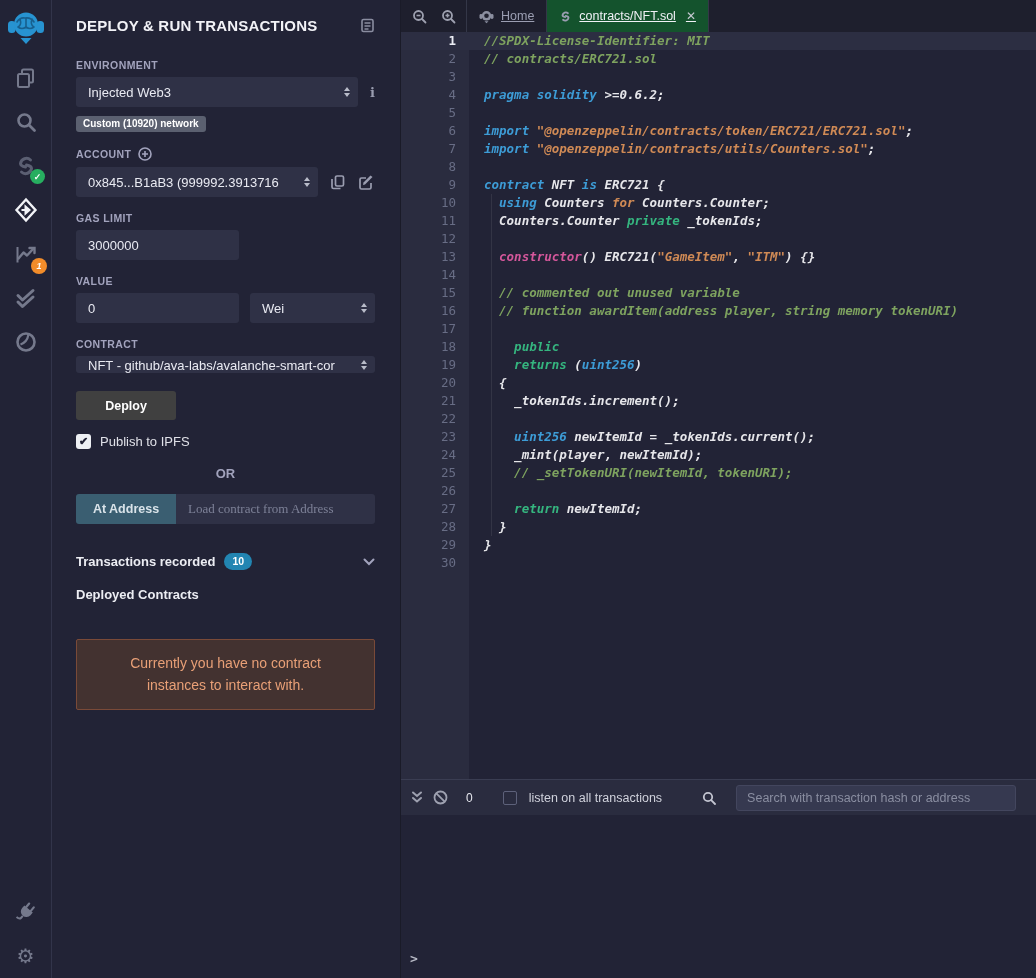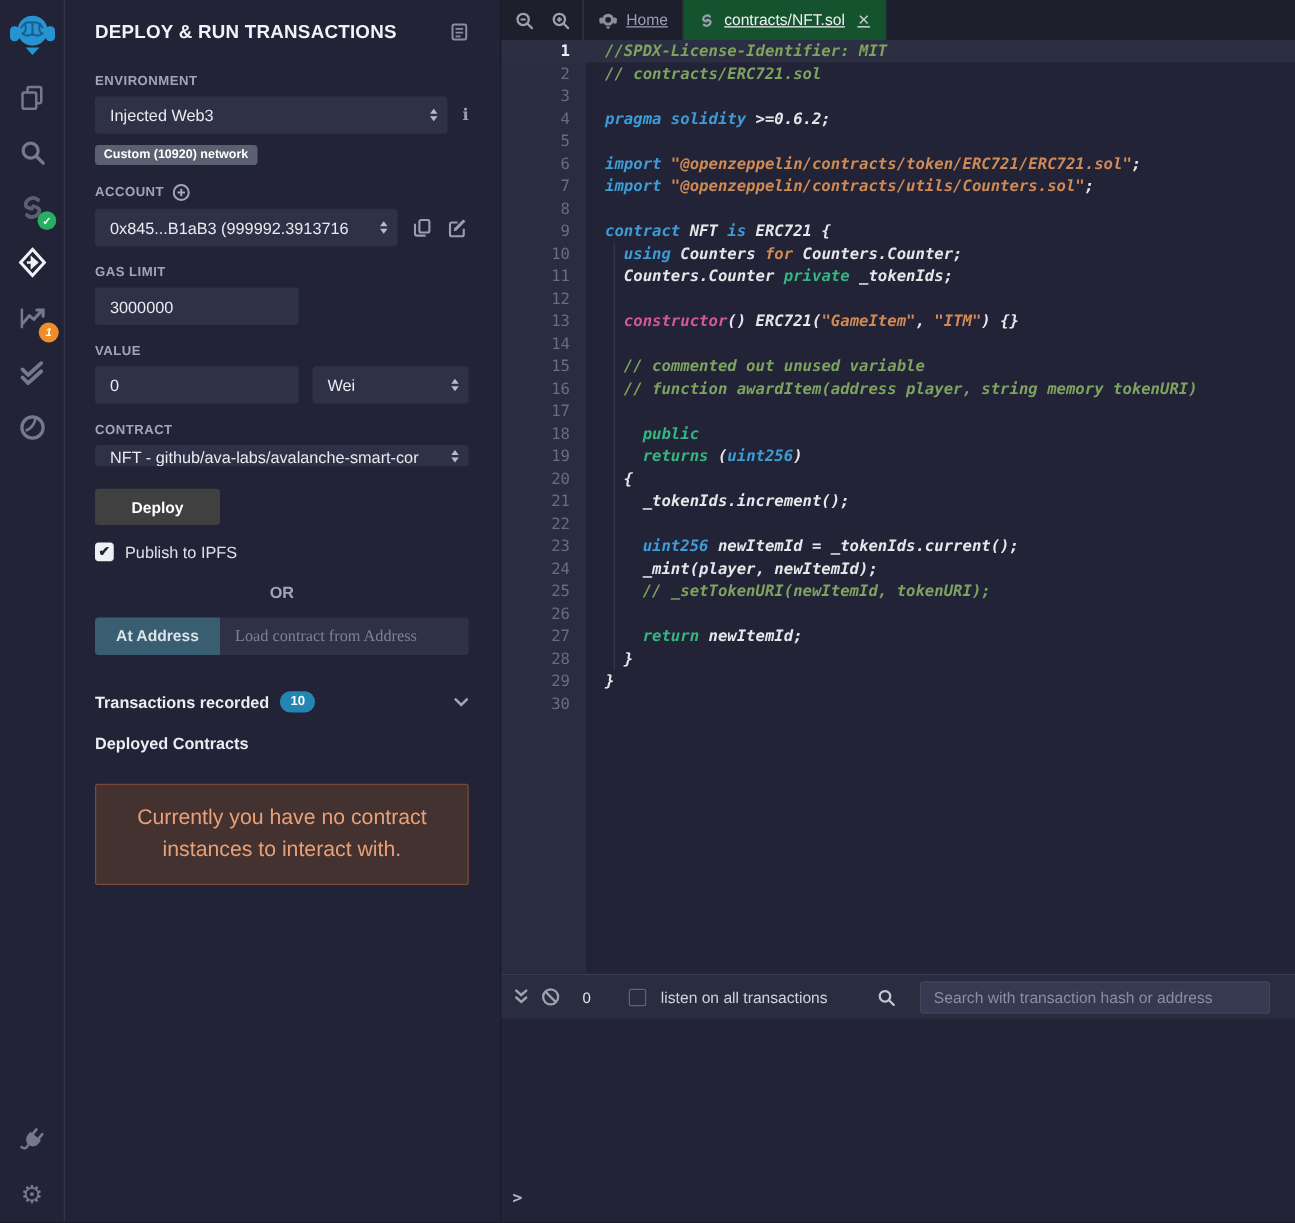--- a/index.html
+++ b/index.html
@@ -51,21 +51,21 @@
   .ataddr-row { display:flex; height:30px; }
   .ataddr-btn { width:100px; background:#3a5e71; border:none; border-radius:3px 0 0 3px; color:#d9e3e9; font-size:12.5px; font-weight:700; cursor:pointer; font-family:"Liberation Sans",sans-serif; }
   .ataddr-input { flex:1; border-radius:0 3px 3px 0;font-family:Liberation Serif, serif; }
   .ataddr-input::placeholder { color:#7d8197; }
   input::placeholder { color:#7d8197; }
   .txrec-row { margin-top:29px; display:flex; align-items:center; gap:9px; }
   .txrec-label { font-size:13px; font-weight:700; color:#ecedf3; }
   .count-pill { background:#2285b2; color:#fff; font-size:10.5px; font-weight:700; border-radius:9px; padding:2px 8px 3px; }
   .txrec-chevron { margin-left:auto; cursor:pointer; display:flex; }
   .deployed-label { margin-top:17px; font-size:13px; font-weight:700; color:#ecedf3; }
-  .warning-box { margin-top:25px; background:#433230; border:1px solid #7a4a38; border-radius:2px; padding:13px 26px; text-align:center; color:#e9a077; font-size:17px; line-height:1.55; }
+  .warning-box { margin-top:37px; background:#433230; border:1px solid #7a4a38; border-radius:2px; padding:13px 26px; text-align:center; color:#e9a077; font-size:14px; line-height:1.55; }
 
   
   .main { flex:1; height:100%; display:flex; flex-direction:column; border-left:1px solid #1a1b28; min-width:0; }
   .tabbar { height:32px; background:#1e1f2d; display:flex; align-items:stretch; flex-shrink:0; }
   .tab-zooms { width:66px; display:flex; align-items:center; justify-content:center; gap:14px; border-right:1px solid #343748; }
   .tab-zooms svg { cursor:pointer; }
   .tab { display:flex; align-items:center; gap:7px; padding:0 12px; font-size:12.5px; color:#9b9eb2; border-right:1px solid #343748; cursor:pointer; white-space:nowrap;text-decoration:underline; }
   .tab.active { background:#14532d; color:#f0f1f6; }
   .tab-close { color:#c8cad4; font-size:12px; margin-left:3px; cursor:pointer; }
   .editor { position:relative; flex:1; overflow:hidden; background:#222336; font-family:"DejaVu Sans Mono",monospace; font-size:12.5px; font-weight:600; }

